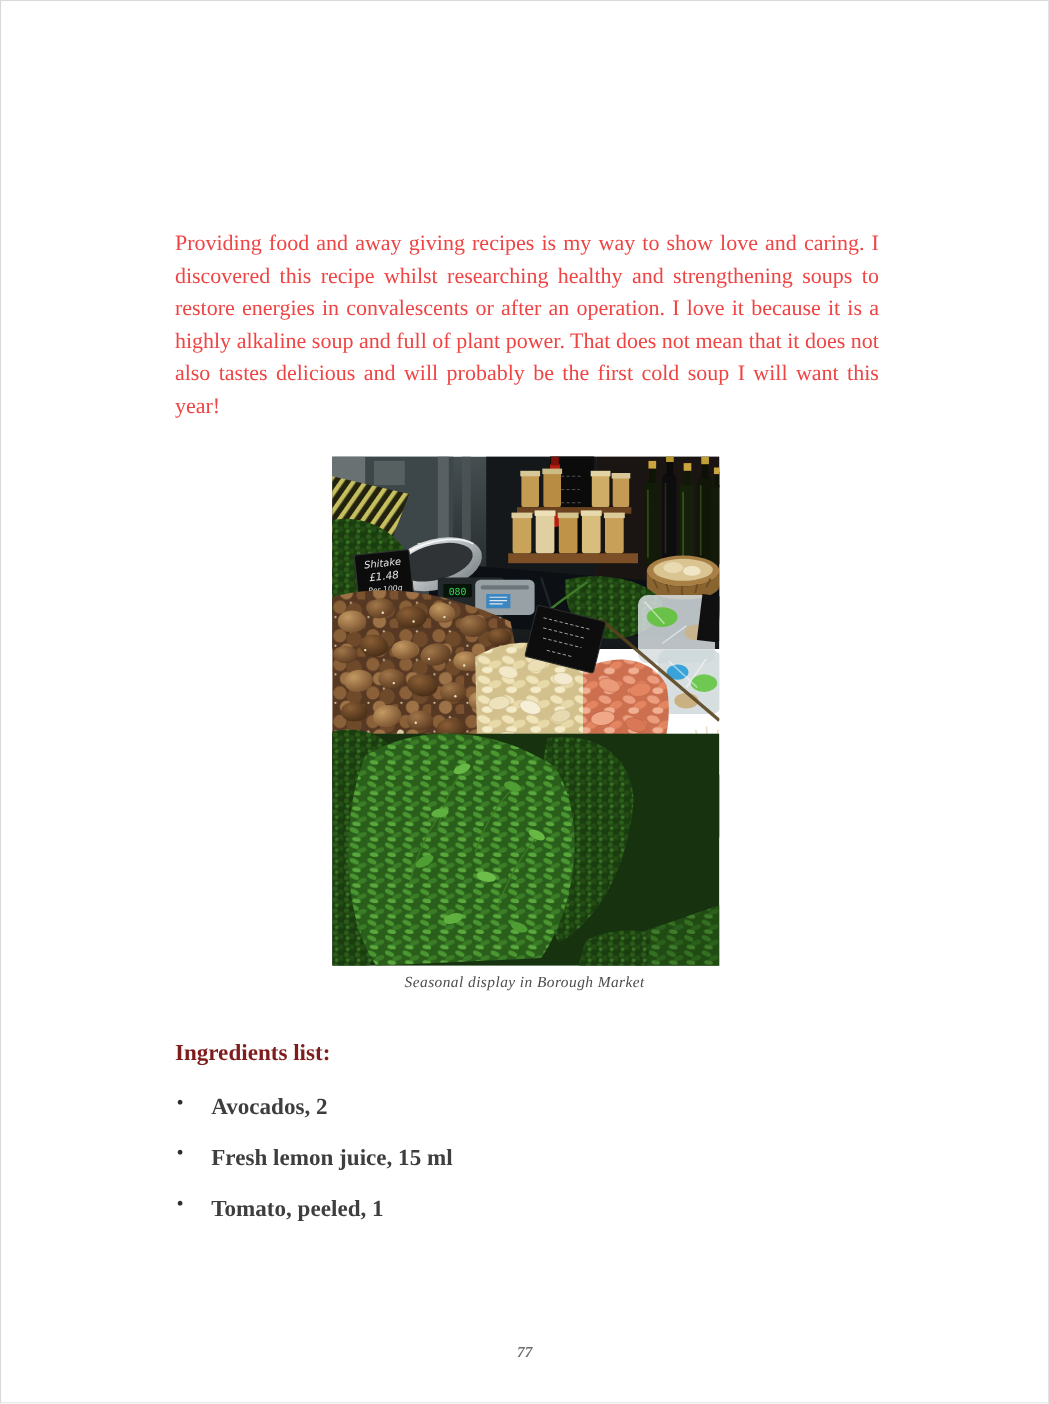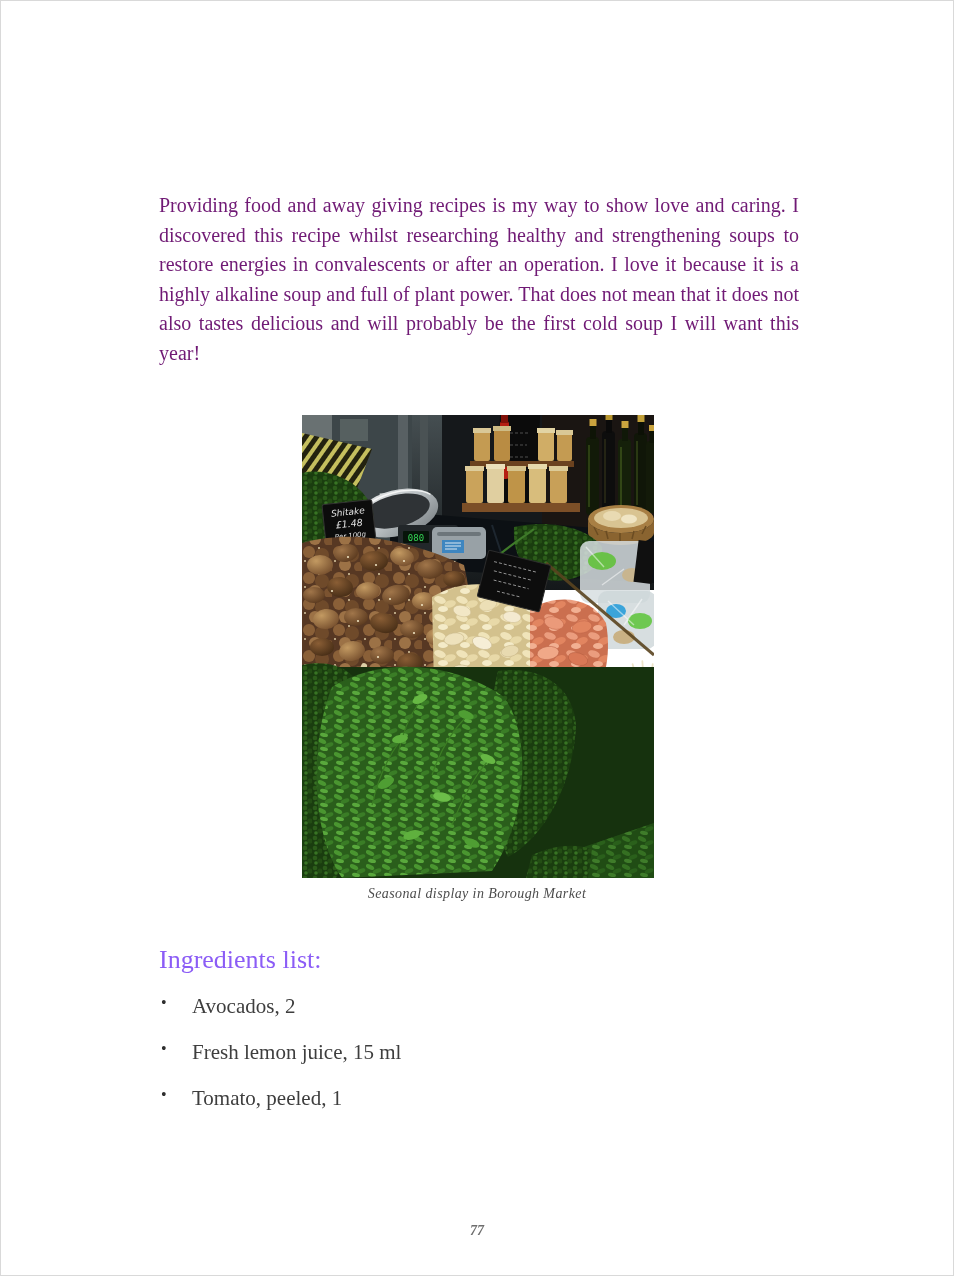--- a/index.html
+++ b/index.html
@@ -7,33 +7,33 @@
     position:relative;width:954px;height:1276px;background:#ffffff;
     box-sizing:border-box;border:1px solid #d9d9d9;overflow:hidden;
     font-family:"Liberation Serif",serif;
   }
   .page-title{
     position:absolute;top:121px;left:0;width:100%;text-align:center;
     font-family:"Liberation Sans",sans-serif;font-weight:700;font-size:34px;
     color:#1b1b1b;letter-spacing:-0.5px;margin:0;
   }
   .intro{
-    position:absolute;top:190px;left:158px;width:640px;margin:0;
-    font-size:20px;line-height:29.5px;color:#701a75;text-align:justify;
+    position:absolute;top:206px;left:158px;width:640px;margin:0;
+    font-size:20px;line-height:29.5px;color:#ef4444;text-align:justify;
   }
   figure.photo{position:absolute;top:414px;left:301px;width:352px;height:463px;margin:0;}
   .caption{
     position:absolute;top:885px;left:0;width:100%;text-align:center;
     font-style:italic;font-size:14px;color:#4c4c4c;letter-spacing:0.4px;
   }
   .ing-heading{
     position:absolute;top:944px;left:158px;margin:0;
-    font-size:26px;font-weight:400;color:#8b5cf6;
-  }
-  ul.ing-list{position:absolute;top:994px;left:158px;margin:0;padding:0;list-style:none;}
+    font-size:21px;font-weight:700;color:#7f1d1d;
+  }
+  ul.ing-list{position:absolute;top:994px;left:158px;margin:0;padding:0;list-style:none;font-weight:bold;}
   ul.ing-list li{
     position:relative;padding-left:33px;margin-bottom:24px;
     font-size:21px;line-height:22px;color:#3e3e3e;
   }
   ul.ing-list li::before{
     content:"\2022";position:absolute;left:2px;top:-3px;font-size:16px;color:#2e2e2e;
   }
   .page-number{
     position:absolute;top:1222px;left:0;width:100%;text-align:center;
     font-style:italic;font-size:14px;color:#6e6e6e;font-weight:bold;

